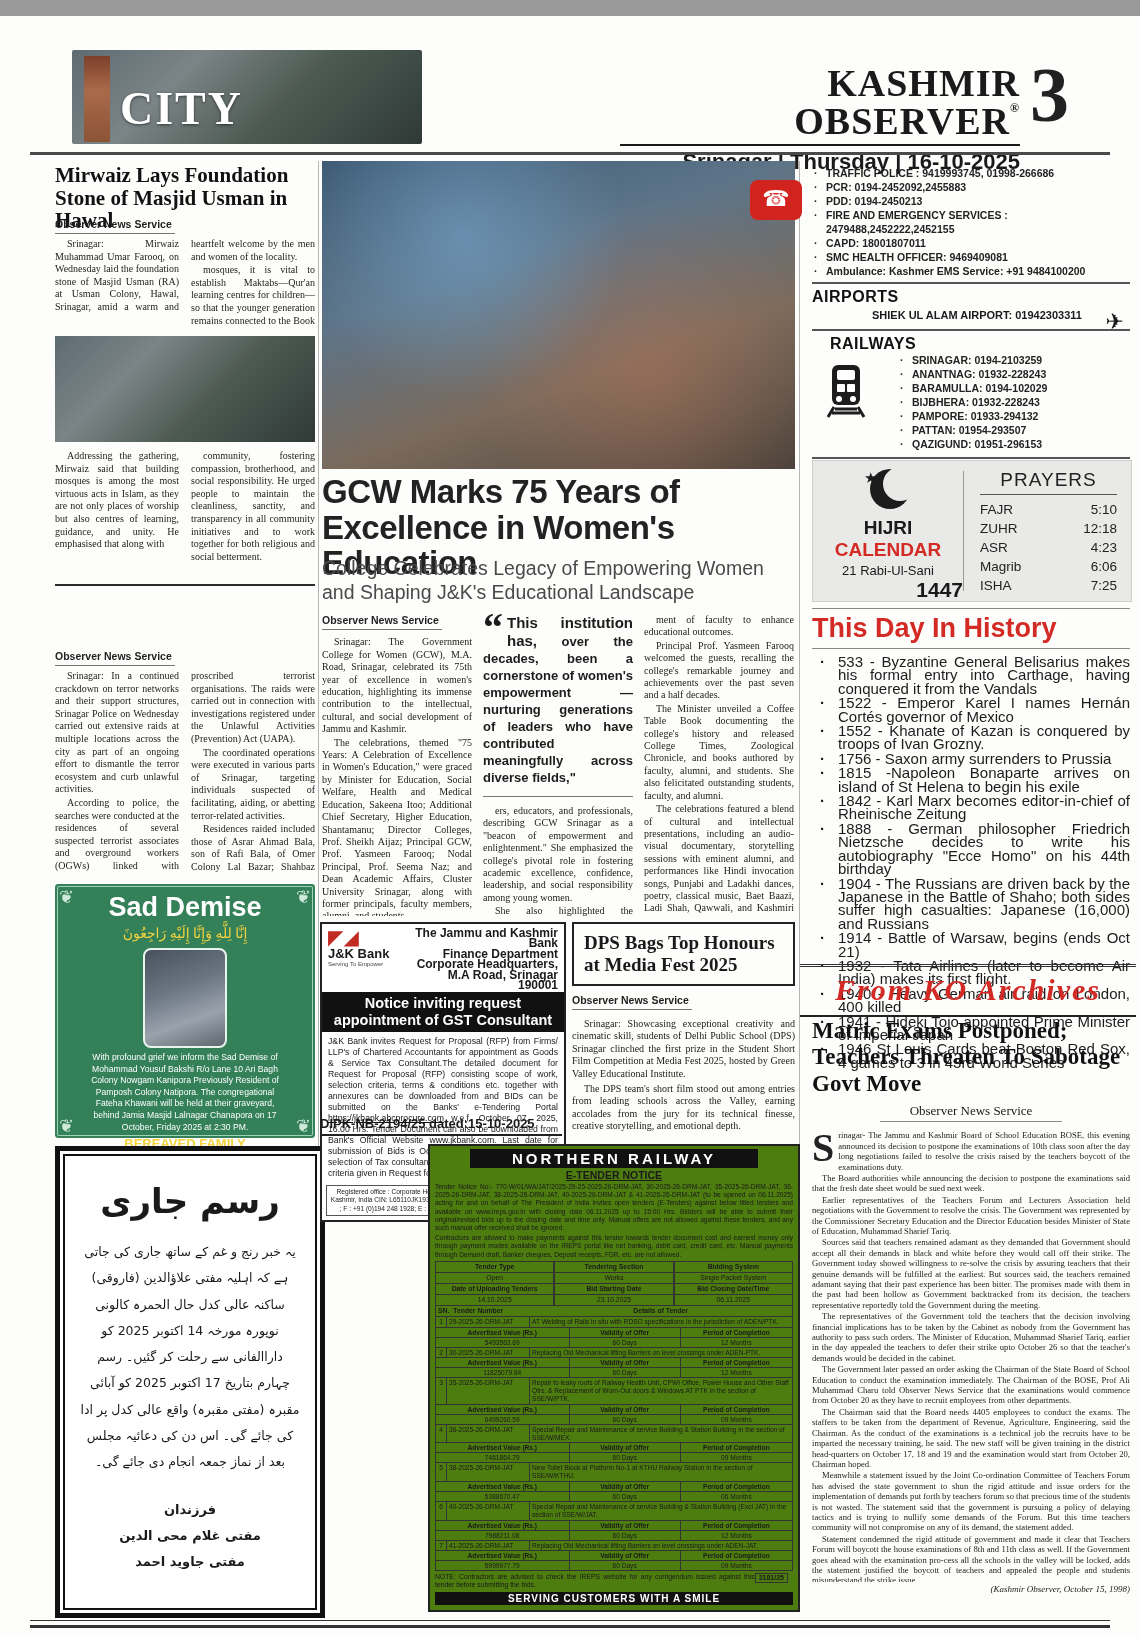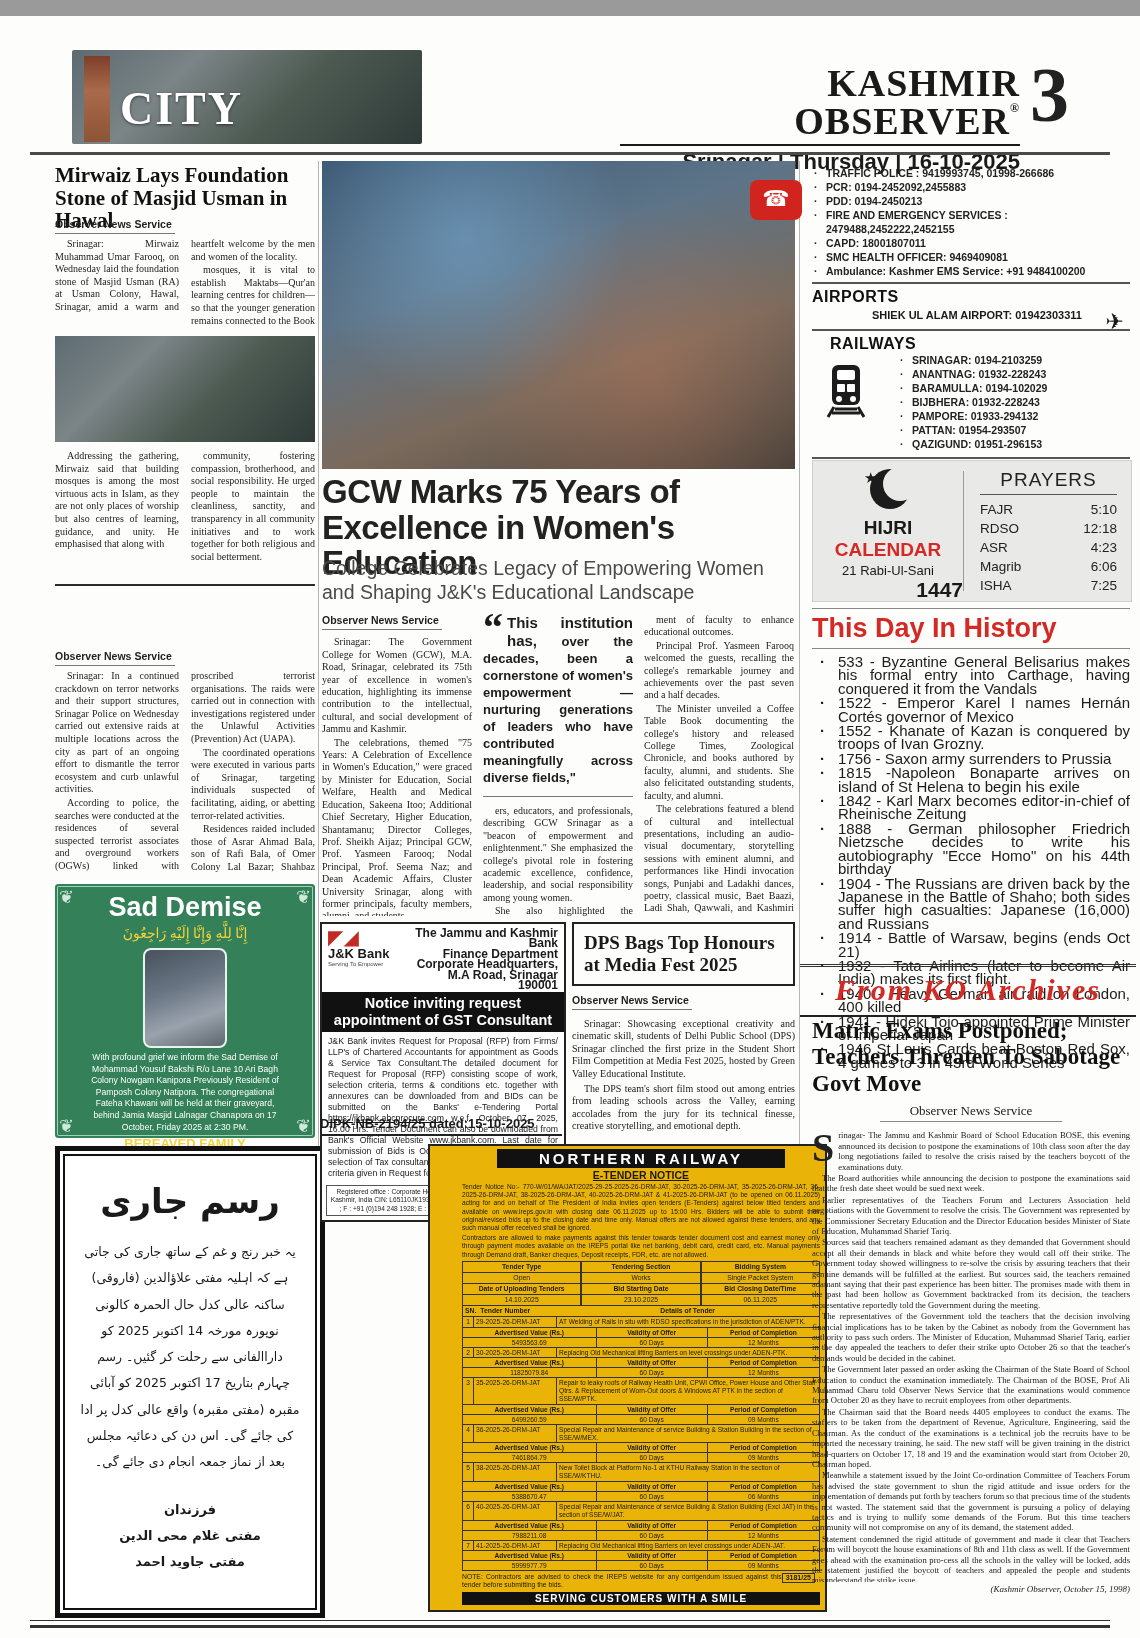--- a/index.html
+++ b/index.html
@@ -152,22 +152,22 @@
 
   
   .dps{left:572px;top:906px;width:223px;}
   .dps-hl-box{border:2px solid #222;padding:8px 10px;}
   .dps-hl{font-family:"Liberation Serif",serif;font-weight:bold;font-size:19px;line-height:1.15;}
   .dps .byline{margin-top:8px;}
   .dps-body{margin-top:8px;font-size:10px;line-height:12.6px;text-align:justify;}
   .dps-body p{margin:0 0 2px;text-indent:12px;}
 
   
-  .tender{left:428px;top:1128px;width:368px;height:464px;border:2px solid #222;background:#eab308;
-    font-family:"Liberation Sans",sans-serif;overflow:hidden;padding-left:27px;}
+  .tender{left:428px;top:1128px;width:368px;height:464px;border:2px solid #222;background:#4d7c0f;
+    font-family:"Liberation Sans",sans-serif;overflow:hidden;}
   .t-org{background:#111;color:#fff;text-align:center;font-weight:bold;font-size:15px;letter-spacing:3px;
     width:78%;margin:3px auto 0;padding:1px 0;}
   .t-sub-title{text-align:center;font-weight:bold;font-size:10.5px;text-decoration:underline;margin:1px 0 2px;}
   .t-para{font-size:6.6px;line-height:8.2px;text-align:justify;padding:0 5px;margin-bottom:2px;}
   .t-meta{display:grid;grid-template-columns:1fr 1fr 1fr;border-top:1px solid #333;margin:0 5px;}
   .t-meta span{border:1px solid #333;border-top:none;font-size:6.8px;text-align:center;padding:1.5px 0;}
   .t-meta .b{font-weight:bold;}
   .t-det-head{display:flex;margin:0 5px;border-left:1px solid #333;border-right:1px solid #333;}
   .t-det-head span{font-size:6.8px;font-weight:bold;padding:1.5px 2px;}
   .t-body{margin:0 5px;border:1px solid #333;border-top:none;}
@@ -542,21 +542,21 @@
     </div>
     <div class="hijri-div"></div>
     <div class="prayers">
       <div class="pt">PRAYERS</div>
       <div class="prule"></div>
       <div class="prow">
           <span>FAJR</span>
           <span>5:10</span>
         </div>
       <div class="prow">
-          <span>RDSO</span>
+          <span>ZUHR</span>
           <span>12:18</span>
         </div>
       <div class="prow">
           <span>ASR</span>
           <span>4:23</span>
         </div>
       <div class="prow">
           <span>Magrib</span>
           <span>6:06</span>
         </div>

